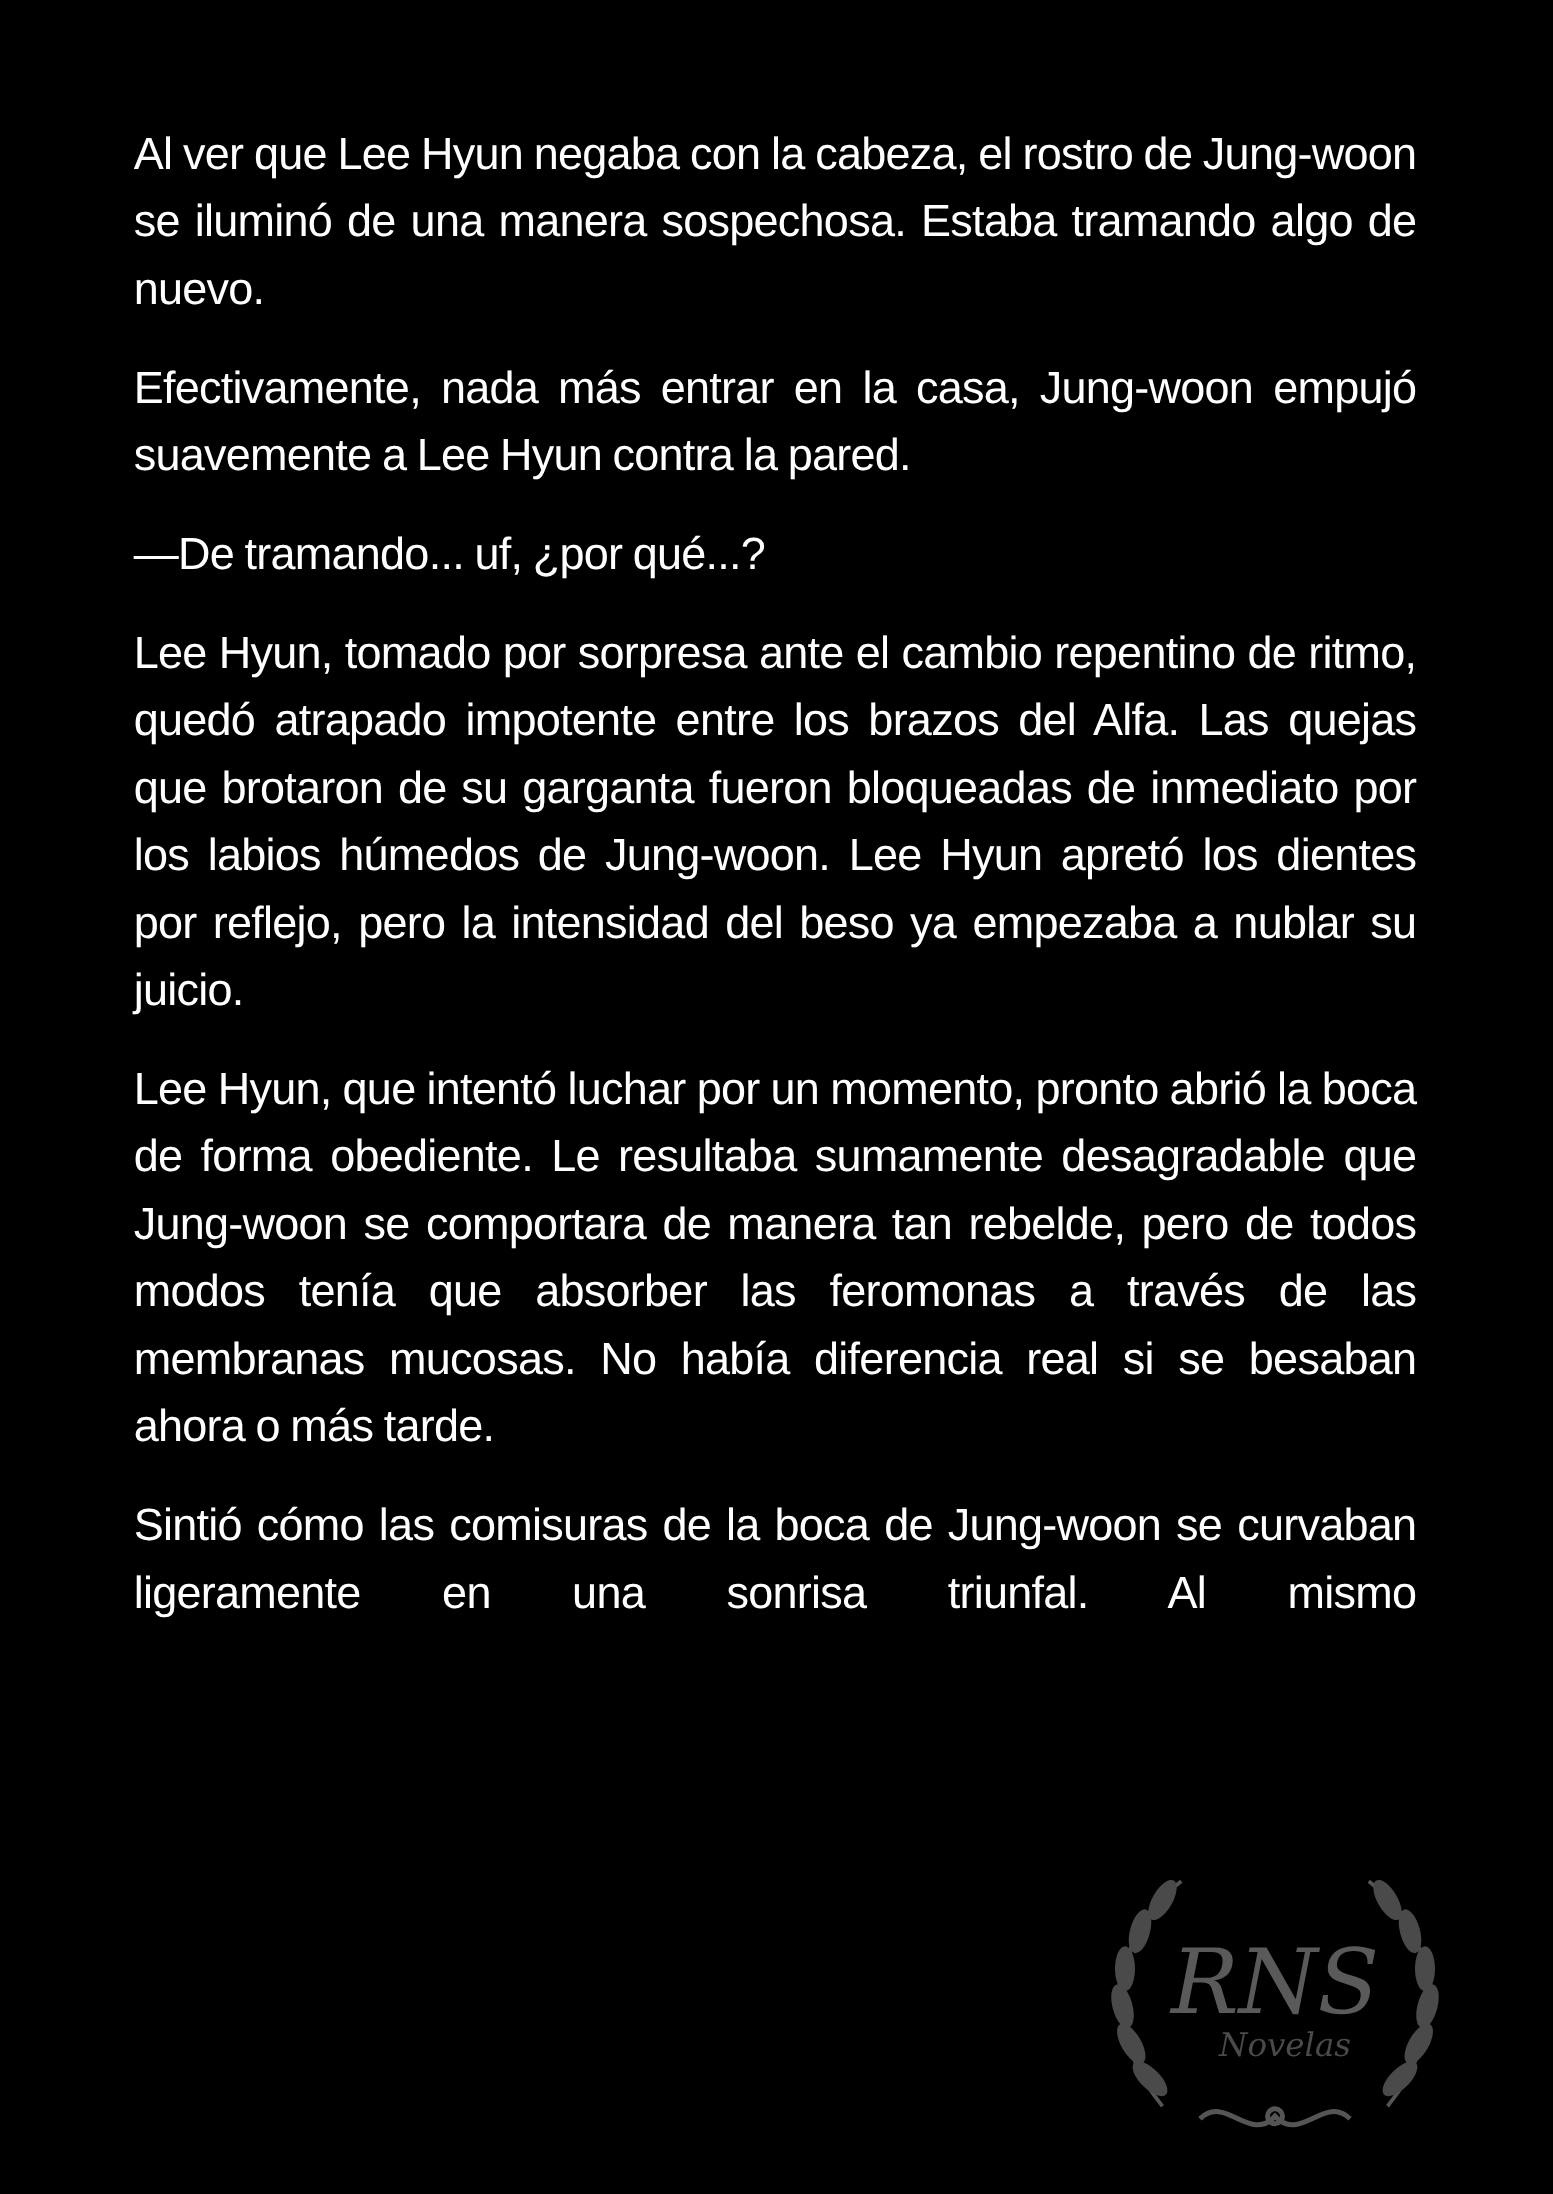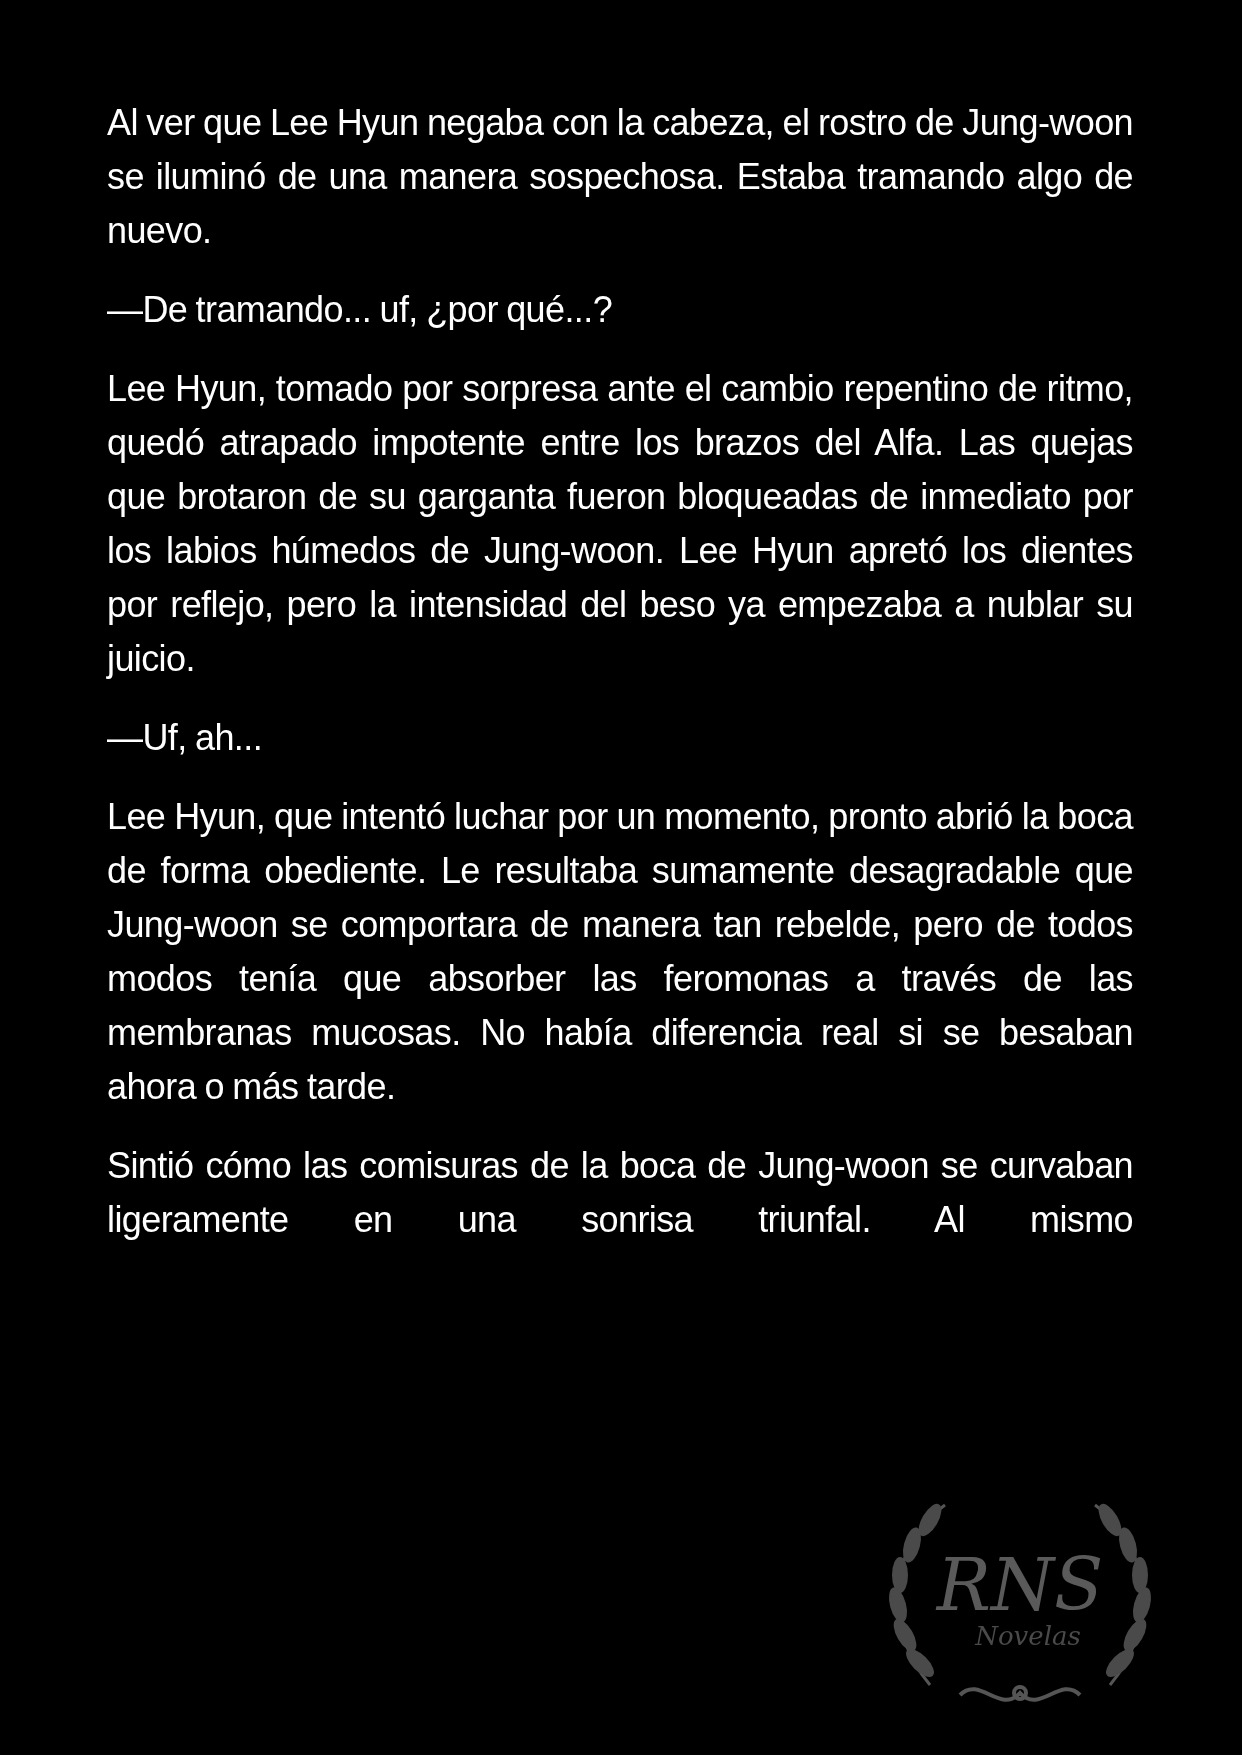--- a/index.html
+++ b/index.html
@@ -64,18 +64,18 @@
       <path d="M110 220 C 130 200, 150 240, 170 218 C 190 240, 210 200, 230 220"></path>
       <circle cx="170" cy="218" r="6"></circle>
     </g>
     <text x="170" y="135" text-anchor="middle" font-family="DejaVu Serif, serif" font-style="italic" font-size="72" fill="#5a5a5a">RNS</text>
     <text x="178" y="170" text-anchor="middle" font-family="DejaVu Serif, serif" font-style="italic" font-size="26" fill="#4a4a4a">Novelas</text>
   </svg>
 </div>
 
 <div class="page">
   <p class="para">Al ver que Lee Hyun negaba con la cabeza, el rostro de Jung-woon se iluminó de una manera sospechosa. Estaba tramando algo de nuevo.</p>
+  <p class="para">Efectivamente, nada más entrar en la casa, Jung-woon empujó suavemente a Lee Hyun contra la pared.</p>
   <p class="para">—De tramando... uf, ¿por qué...?</p>
   <p class="para">Lee Hyun, tomado por sorpresa ante el cambio repentino de ritmo, quedó atrapado impotente entre los brazos del Alfa. Las quejas que brotaron de su garganta fueron bloqueadas de inmediato por los labios húmedos de Jung-woon. Lee Hyun apretó los dientes por reflejo, pero la intensidad del beso ya empezaba a nublar su juicio.</p>
-  <p class="para">—Uf, ah...</p>
   <p class="para">Lee Hyun, que intentó luchar por un momento, pronto abrió la boca de forma obediente. Le resultaba sumamente desagradable que Jung-woon se comportara de manera tan rebelde, pero de todos modos tenía que absorber las feromonas a través de las membranas mucosas. No había diferencia real si se besaban ahora o más tarde.</p>
   <p class="para" style="text-align-last: justify;">Sintió cómo las comisuras de la boca de Jung-woon se curvaban ligeramente en una sonrisa triunfal. Al mismo</p>
 </div>
 
 </body></html>

